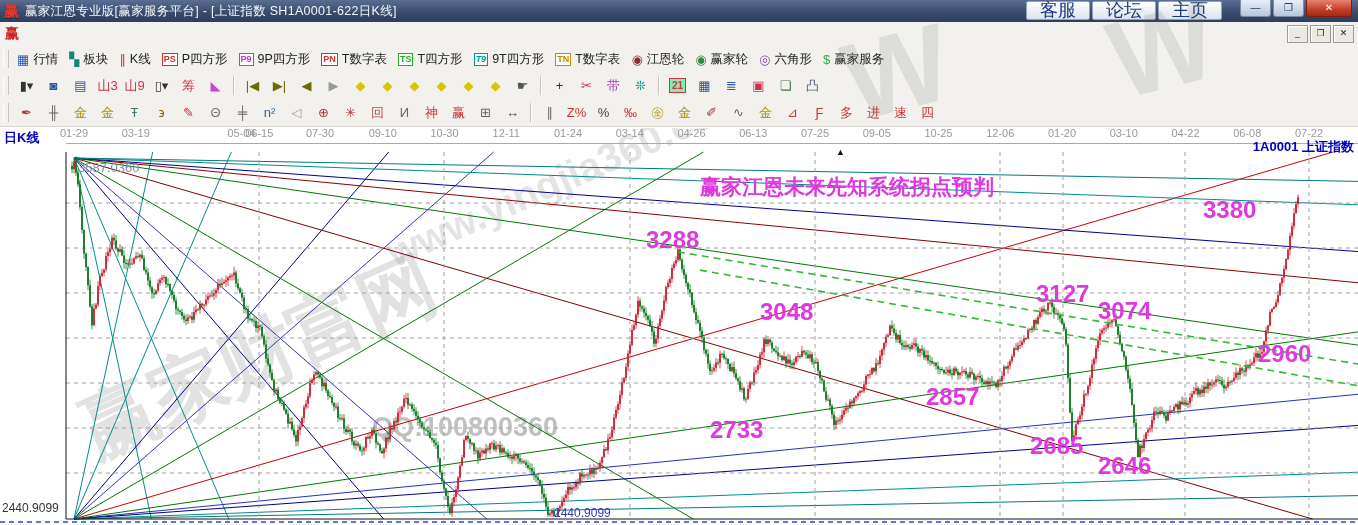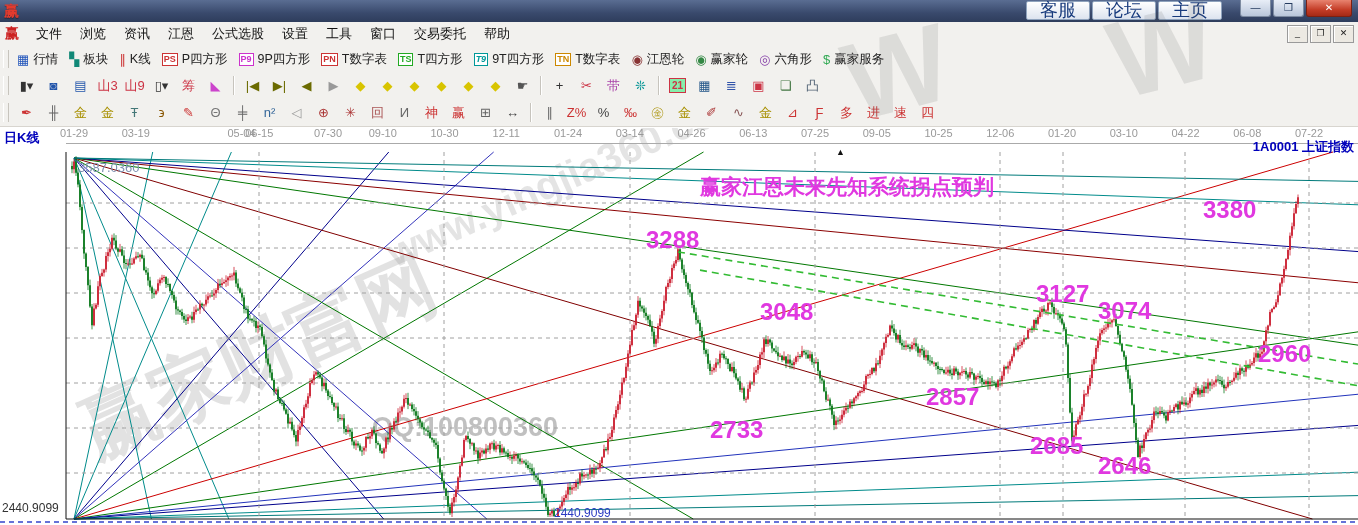--- a/index.html
+++ b/index.html
@@ -62,45 +62,34 @@
   .wm-w1{left:845px;top:8px;font-size:110px;transform:rotate(-14deg);}
   .wm-w2{left:1110px;top:-14px;font-size:110px;transform:rotate(-14deg);}
 </style>
 </head>
 <body>
 
 <div class="app">
 
   <div class="titlebar">
     <span class="tb-logo">赢</span>
+    <span class="tb-title">赢家江恩专业版[赢家服务平台] - [上证指数  SH1A0001-622日K线]</span>
     <div class="tb-right">
       <div class="qbtn">客服</div>
       <div class="qbtn">论坛</div>
       <div class="qbtn">主页</div>
       <div style="width:14px"></div>
       <div class="winbtn min">—</div>
       <div class="winbtn res">❐</div>
       <div class="winbtn close">✕</div>
     </div>
   </div>
 
   <div class="menubar">
     <span class="mb-logo">赢</span>
-    <span id="menu-items" style="display:flex;">
-        <div class="menu-item">文件</div>
-        <div class="menu-item">浏览</div>
-        <div class="menu-item">资讯</div>
-        <div class="menu-item">江恩</div>
-        <div class="menu-item">公式选股</div>
-        <div class="menu-item">设置</div>
-        <div class="menu-item">工具</div>
-        <div class="menu-item">窗口</div>
-        <div class="menu-item">交易委托</div>
-        <div class="menu-item">帮助</div>
-      </span>
     <div class="mb-right">
       <div class="childbtn">_</div>
       <div class="childbtn">❐</div>
       <div class="childbtn">✕</div>
     </div>
   </div>
 
   <div class="toolbar tb1" id="toolbar-main">
       <div class="grip"></div>
       <div class="t1item">
@@ -237,21 +226,21 @@
 
   <div class="period-label">日K线</div>
   <div class="symbol-label">1A0001 上证指数</div>
   <div class="xaxis-line"></div>
   <div class="axis-marker">▲</div>
   <div id="date-labels">
       <span class="xdate" style="left: 74px;">01-29</span>
       <span class="xdate" style="left: 135.75px;">03-19</span>
       <span class="xdate" style="left: 197.5px; margin-left: 44px;">05-04</span>
       <span class="xdate" style="left: 259.25px; text-align: right;">06-15</span>
-      <span class="xdate" style="left: 328px;">07-30</span>
+      <span class="xdate" style="left: 320px;">07-30</span>
       <span class="xdate" style="left: 382.75px;">09-10</span>
       <span class="xdate" style="left: 444.5px;">10-30</span>
       <span class="xdate" style="left: 506.25px;">12-11</span>
       <span class="xdate" style="left: 568px;">01-24</span>
       <span class="xdate" style="left: 629.75px;">03-14</span>
       <span class="xdate" style="left: 691.5px;">04-26</span>
       <span class="xdate" style="left: 753.25px;">06-13</span>
       <span class="xdate" style="left: 815px;">07-25</span>
       <span class="xdate" style="left: 876.75px;">09-05</span>
       <span class="xdate" style="left: 938.5px;">10-25</span>

